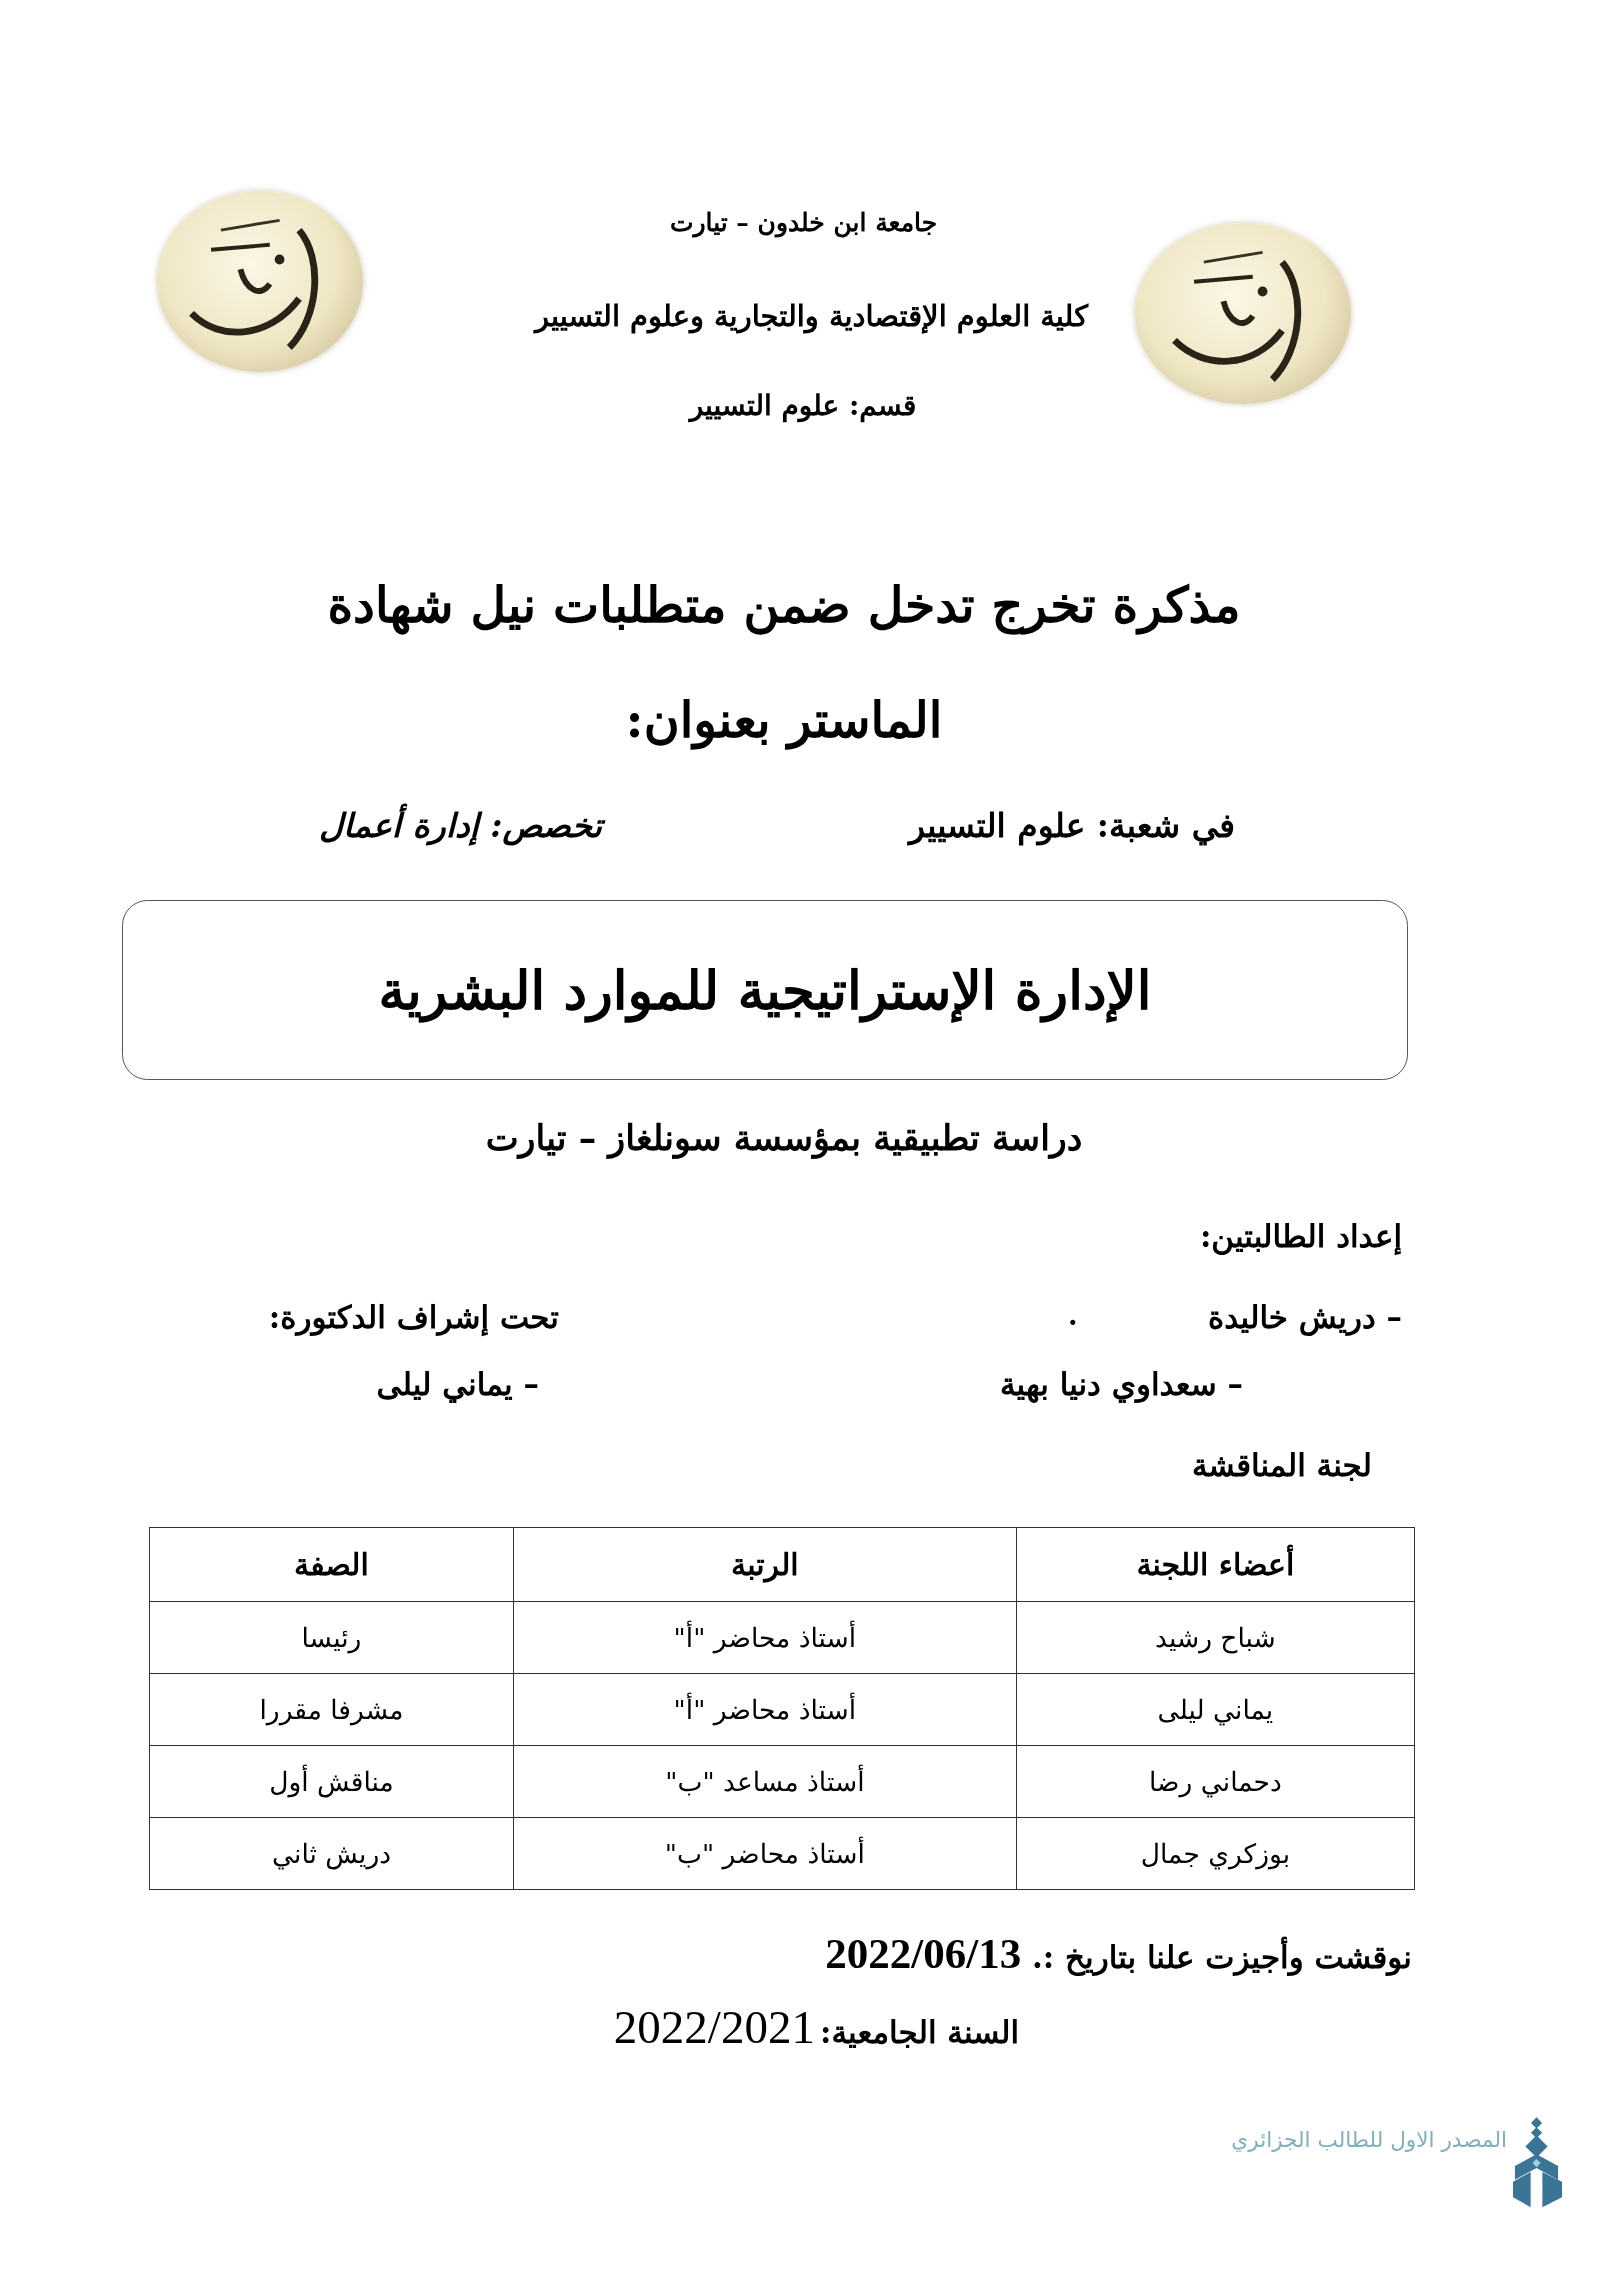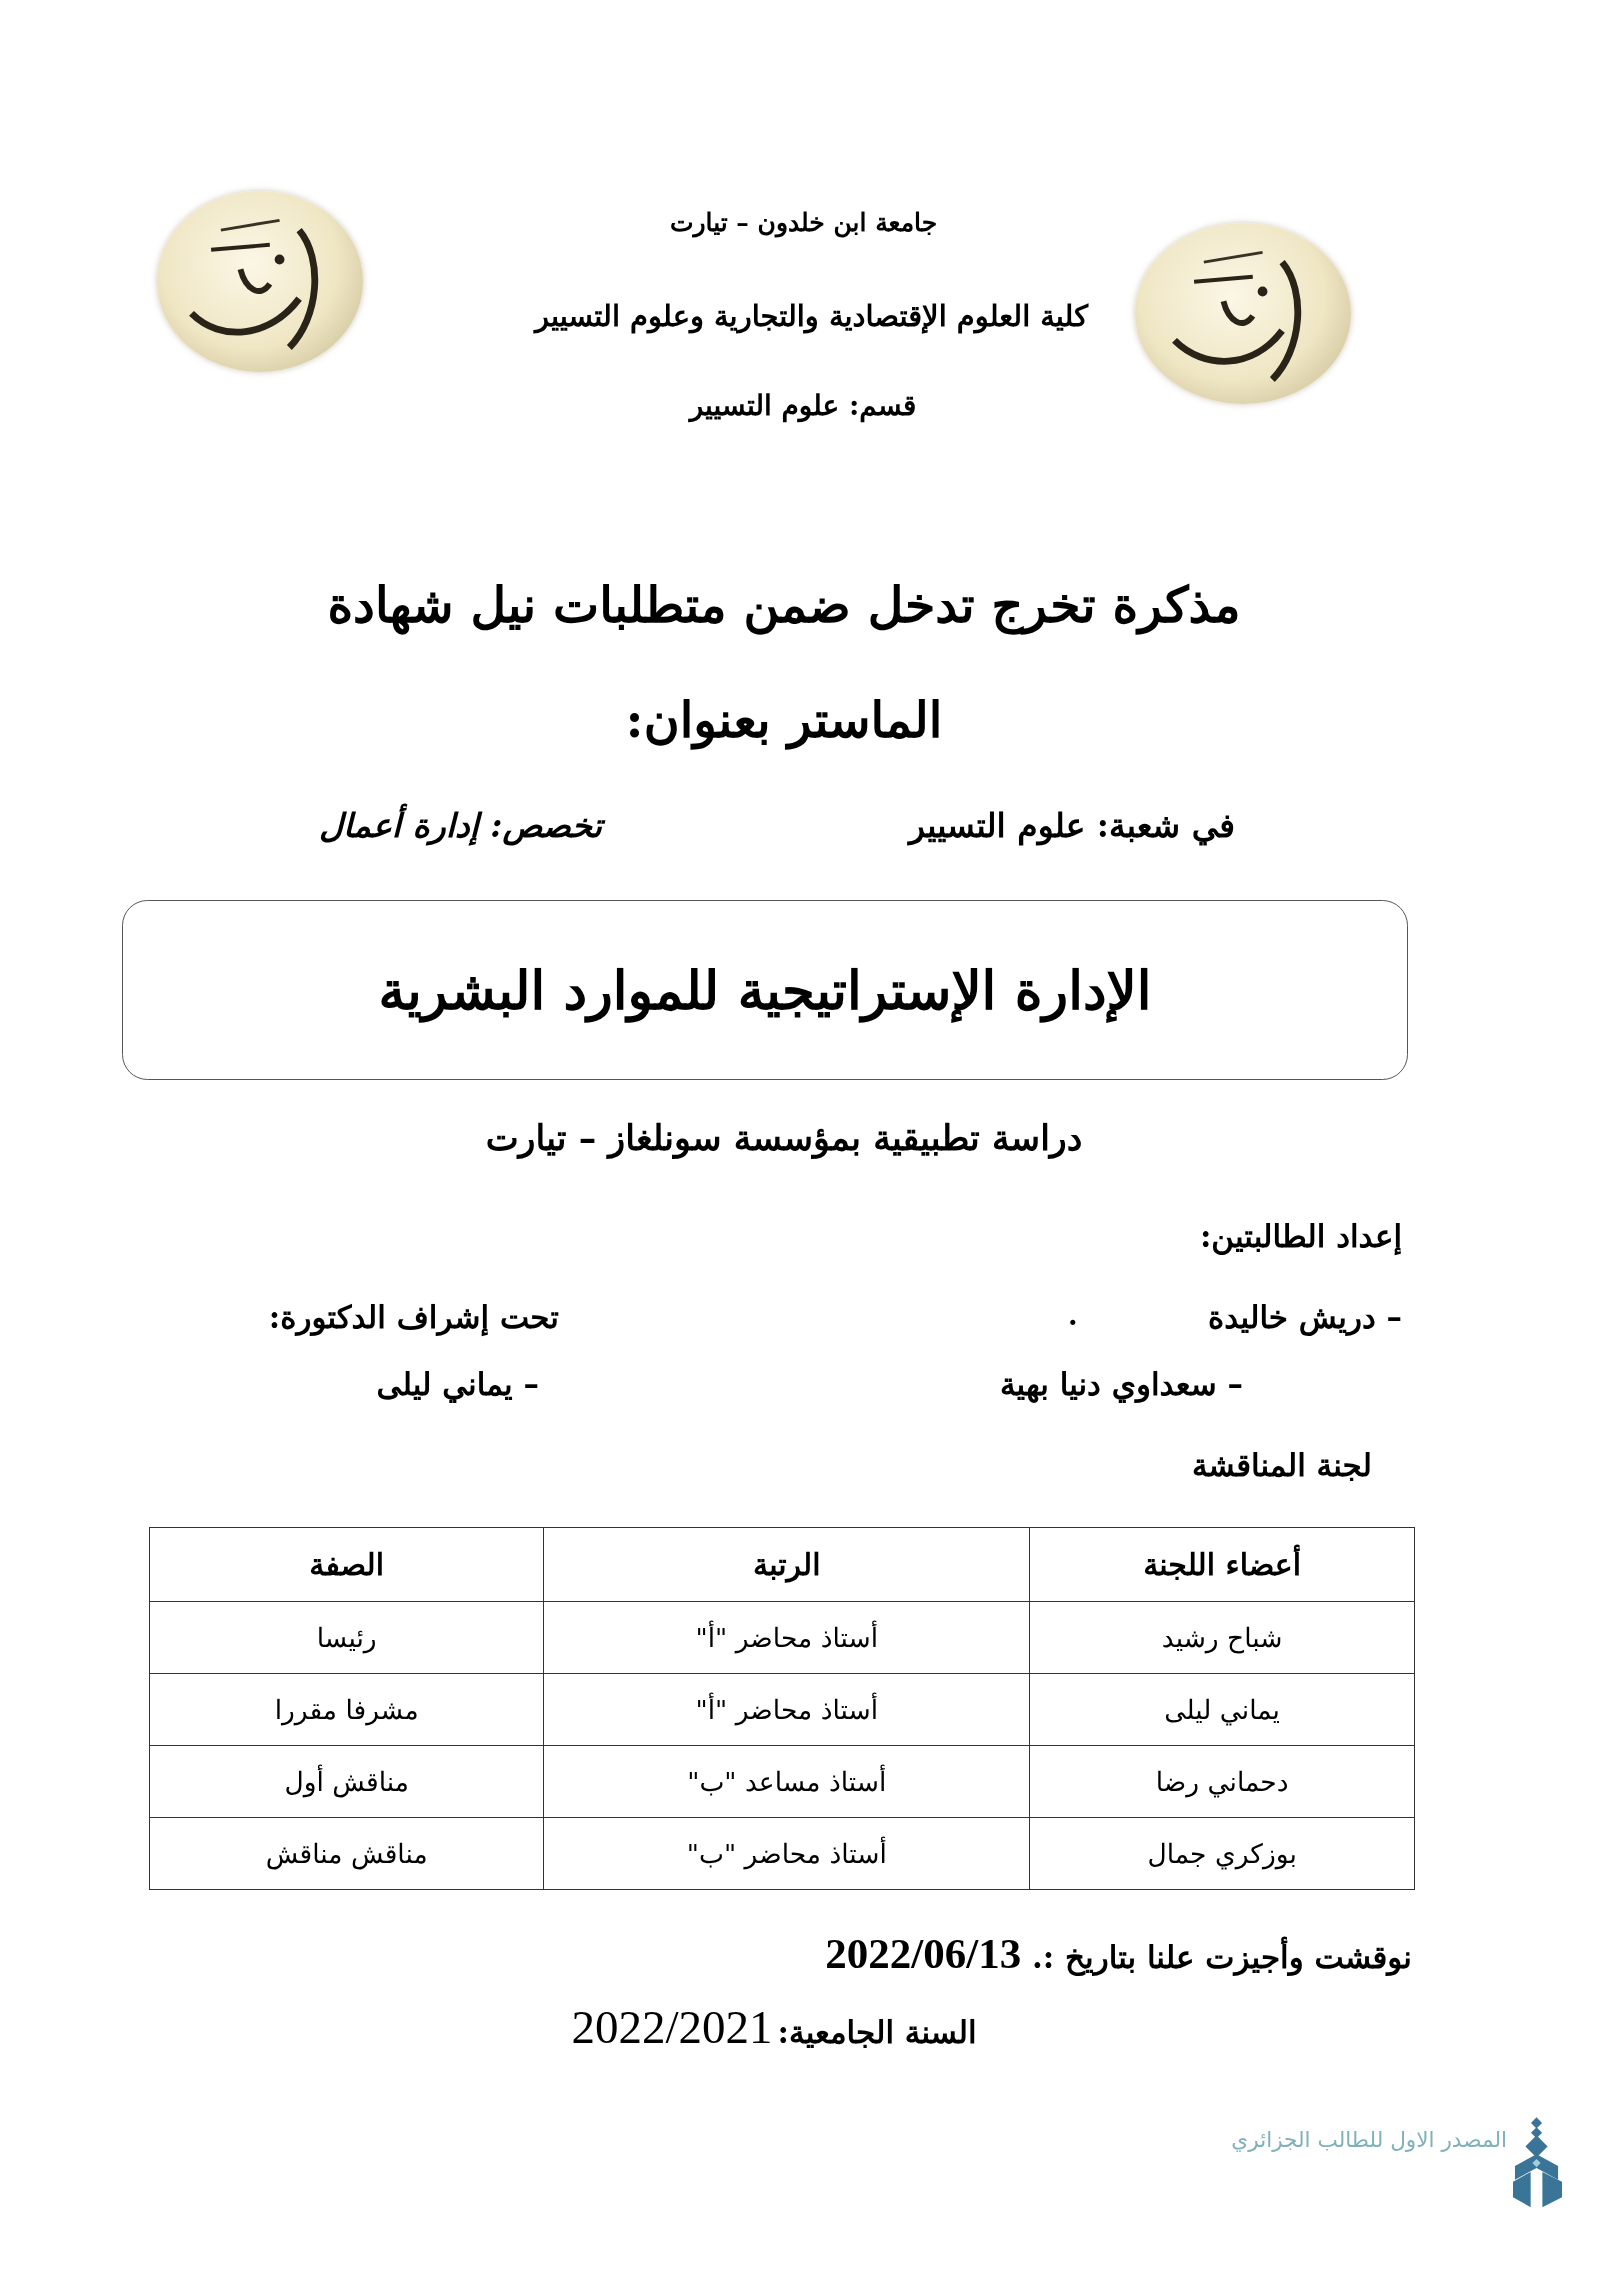--- a/index.html
+++ b/index.html
@@ -117,30 +117,30 @@
     <td>مشرفا مقررا</td>
   </tr>
   <tr>
     <td>دحماني رضا</td>
     <td>أستاذ مساعد "ب"</td>
     <td>مناقش أول</td>
   </tr>
   <tr>
     <td>بوزكري جمال</td>
     <td>أستاذ محاضر "ب"</td>
-    <td>مناقش مناقش</td>
+    <td>دريش ثاني</td>
   </tr>
 </tbody>
   </table>
 
 <div class="abs bold" style="left:804px; top:1929px; width:608px; direction:rtl; text-align:right; font-size:31px; white-space:nowrap;">
   <span>نوقشت وأجيزت علنا بتاريخ :.</span>
   <span style="font-family:'Liberation Serif', serif; font-size:43px; direction:ltr; unicode-bidi:embed;">2022/06/13</span>
 </div>
-<div class="abs" style="left:529px; top:2000px; width:490px; direction:rtl; text-align:center; white-space:nowrap;">
+<div class="abs" style="left:529px; top:2000px; width:490px; direction:rtl; text-align:right; white-space:nowrap;">
   <span class="bold" style="font-size:31px;">السنة الجامعية:</span>
   <span style="font-family:'Liberation Serif', serif; font-size:47px; direction:ltr; unicode-bidi:embed;">2022/2021</span>
 </div>
 
 <div class="brand">
   <div class="brand-ar">المصدر الاول للطالب الجزائري</div>
 </div>
 <svg class="abs" width="61" height="98" viewBox="0 0 62 100" style="left:1507px; top:2117px;">
   <rect x="26" y="2" width="8" height="8" transform="rotate(45 30 6)" fill="#3a7496"></rect>
   <rect x="26" y="12" width="8" height="8" transform="rotate(45 30 16)" fill="#3a7496"></rect>

